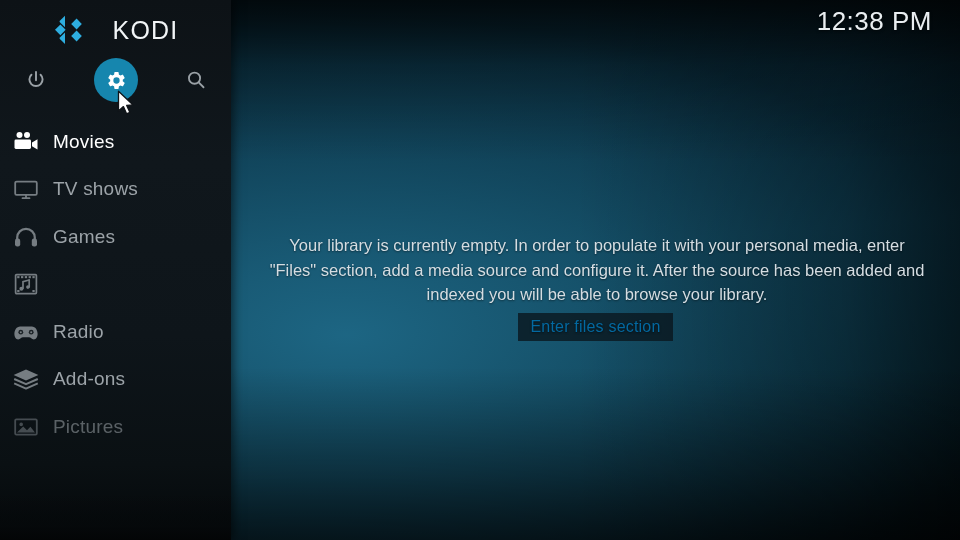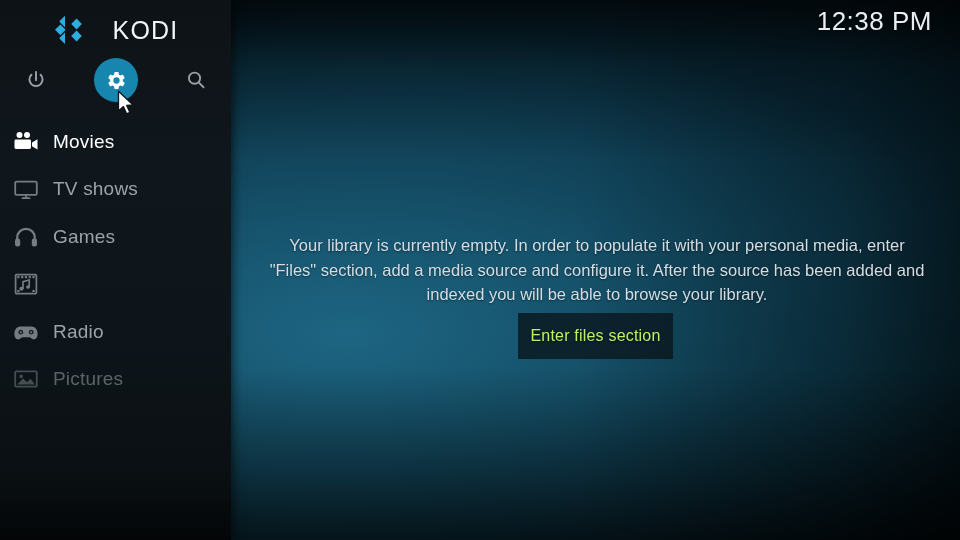--- a/index.html
+++ b/index.html
@@ -165,27 +165,27 @@
   }
   .button-row {
     position:absolute;
     left:0; top:313px;
     width:729px;
     display:flex;
     justify-content:center;
     gap:24px;
   }
   .flat-button {
-    height:46px;
+    height:28px;
     padding:0 12px;
     display:flex;
     align-items:center;
     justify-content:center;
     background:rgba(10,22,30,0.80);
-    color:#bef264;
+    color:#0369a1;
     font-size:16px;
     letter-spacing:0.2px;
     border:none;
     cursor:pointer;
     text-shadow:0 1px 2px rgba(0,0,0,0.5);
     white-space:nowrap;
   }
 
   
   .cursor {
@@ -326,20 +326,30 @@
             <path d="M8.2 5.4 L19.8 5.4 C23.4 5.4 25.6 9.0 25.6 13.0 C25.6 16.0 24.2 18.4 21.8 18.4 C19.6 18.4 18.8 16.2 17.0 16.2 L11.0 16.2 C9.2 16.2 8.4 18.4 6.2 18.4 C3.8 18.4 2.4 16.0 2.4 13.0 C2.4 9.0 4.6 5.4 8.2 5.4 Z" fill="#767d82" stroke="none"></path>
             <circle cx="8.8" cy="11.2" r="2.4" fill="#1b2226" stroke="none"></circle>
             <circle cx="19.2" cy="11.2" r="2.4" fill="#1b2226" stroke="none"></circle>
             <circle cx="8.8" cy="11.2" r="1.0" fill="#767d82" stroke="none"></circle>
             <circle cx="19.2" cy="11.2" r="1.0" fill="#767d82" stroke="none"></circle>
           </svg>
         </span>
         <span class="menu-label">Radio</span>
       </div>
 
+      <div class="menu-item">
+        <span class="menu-icon">
+          <svg viewBox="0 0 28 24" width="28" height="24" aria-hidden="true">
+            <path d="M14.0 2.4 L26.4 8.0 L14.0 13.6 L1.6 8.0 Z" fill="#767d82" stroke="none"></path>
+            <path d="M2.2 12.0 L14.0 17.2 L25.8 12.0" fill="none" stroke="#767d82" stroke-width="2.0" stroke-linejoin="round"></path>
+            <path d="M2.2 16.4 L14.0 21.6 L25.8 16.4" fill="none" stroke="#767d82" stroke-width="2.0" stroke-linejoin="round"></path>
+          </svg>
+        </span>
+        <span class="menu-label">Add-ons</span>
+      </div>
 
       <div class="menu-item dim">
         <span class="menu-icon">
           <svg viewBox="0 0 26 22" width="26" height="22" aria-hidden="true">
             <rect x="2.2" y="3.4" width="21.6" height="15.2" rx="1.2" fill="none" stroke="#767d82" stroke-width="1.8"></rect>
             <circle cx="8.2" cy="8.4" r="1.8" fill="#767d82" stroke="none"></circle>
             <path d="M4.0 16.6 L10.2 10.6 L14.0 14.2 L17.4 10.8 L22.0 16.6 Z" fill="#767d82" stroke="none"></path>
           </svg>
         </span>
         <span class="menu-label">Pictures</span>

